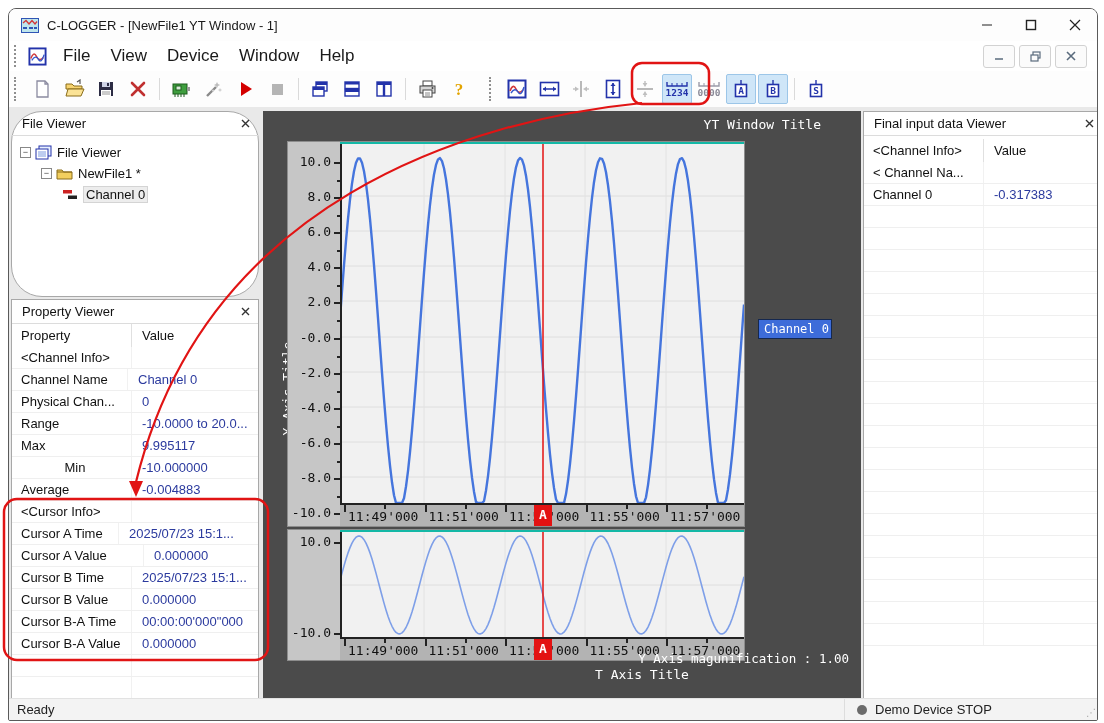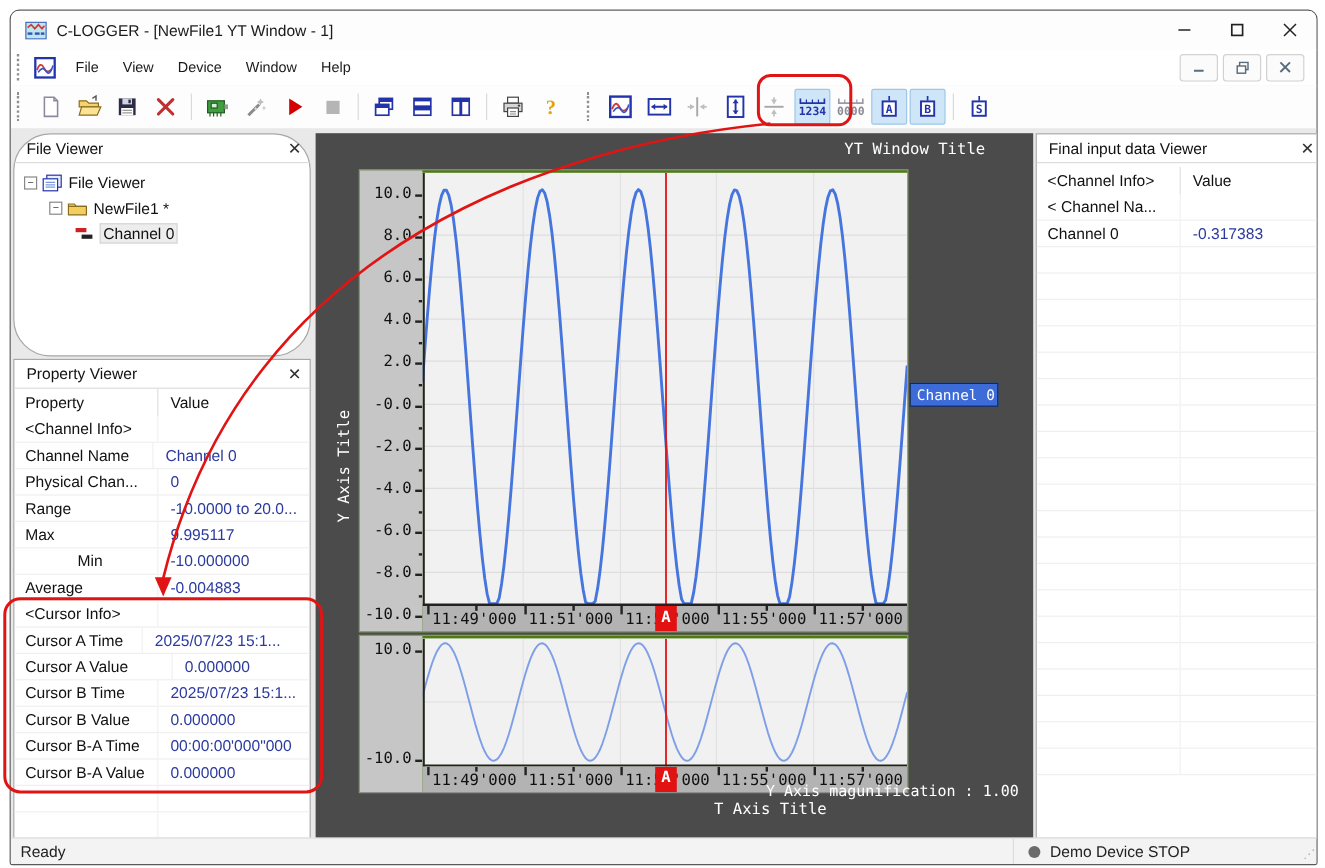--- a/index.html
+++ b/index.html
@@ -10,21 +10,21 @@
   
   .titlebar{position:absolute;left:0;top:0;right:0;height:32px;background:#fdfdfd;display:flex;align-items:center;border-bottom:1px solid #f0f0f0;}
   .titlebar .appicon{margin-left:12px;margin-right:8px;display:flex;}
   .titlebar .title{font-size:13px;color:#1a1a1a;}
   .wincontrols{margin-left:auto;display:flex;height:100%;}
   .wbtn{width:44px;height:100%;display:flex;align-items:center;justify-content:center;color:#222;}
   
   .menubar{position:absolute;left:0;top:32px;right:0;height:30px;background:#fff;display:flex;align-items:center;border-bottom:1px solid #ececec;}
   .grip{width:4px;height:22px;border-left:2px dotted #8f8f8f;margin:0 6px 0 5px;}
   .menubar .mdiicon{margin:0 6px 0 2px;display:flex;}
-  .menuitem{font-size:12px;color:#1a1a1a;padding:5px 10px;}
+  .menuitem{font-size:17px;color:#1a1a1a;padding:5px 10px;}
   .mdibtns{margin-left:auto;display:flex;gap:4px;margin-right:10px;}
   .mdibtn{width:30px;height:21px;border:1px solid #d2d2d2;border-radius:3px;background:#fbfbfb;display:flex;align-items:center;justify-content:center;}
   
   .toolbar{position:absolute;left:0;top:62px;right:0;height:36px;background:#fdfdfd;display:flex;align-items:center;border-bottom:1px solid #ececec;}
   .tbtn{width:28px;height:28px;display:flex;align-items:center;justify-content:center;border:1px solid transparent;border-radius:2px;margin:0 1px;}
   .tbtn.pressed{background:#cfe6f8;border-color:#9cc6e8;}
   .tbtn.disabled{opacity:.85;}
   .tsep{width:1px;height:22px;background:#dadada;margin:0 5px;}
   .toolbar .grip2{width:4px;height:24px;border-left:2px dotted #8f8f8f;margin:0 6px 0 5px;}
   
@@ -44,21 +44,21 @@
   .thead .hc1{box-sizing:border-box;padding:4px 0 4px 9px;border-right:1px solid #e0e0e0;}
   .thead .hc2{box-sizing:border-box;padding:4px 0 4px 10px;flex:1;}
   .trowt{display:flex;font-size:13px;border-bottom:1px solid #efefef;}
   .tc1{box-sizing:border-box;padding:3px 2px 3px 9px;color:#111;border-right:1px solid #f1f1f1;
     white-space:nowrap;overflow:hidden;}
   .tc2{box-sizing:border-box;padding:3px 0 3px 10px;flex:1;color:#2b3a9e;white-space:nowrap;overflow:hidden;}
   
   .chartarea{position:absolute;left:254px;top:102px;width:598px;height:588px;background:#4b4b4b;
     font-family:"DejaVu Sans Mono",monospace;}
   .ct-title{position:absolute;left:38px;top:6px;width:520px;text-align:right;color:#fff;font-size:13px;}
-  .frame{position:absolute;left:36px;background:#4d7c0f;border:1px solid #8d8d8d;box-sizing:border-box;}
+  .frame{position:absolute;left:24px;background:#14b8a6;border:1px solid #8d8d8d;box-sizing:border-box;}
   .ystrip{position:absolute;left:0;top:0;bottom:0;width:52px;background:#c6c6c6;}
   .ylab{position:absolute;right:9px;font-size:13px;color:#101010;}
   .ytick{position:absolute;right:0;height:2px;background:#222;}
   .plot{position:absolute;left:52px;top:2px;background:#f1f1f1;overflow:hidden;}
   .tstrip{position:absolute;left:52px;background:#b3b3b3;overflow:hidden;}
   .tlab{position:absolute;top:4px;font-size:13px;color:#101010;}
   .ttick{position:absolute;top:0;width:2px;background:#222;}
   .amark{position:absolute;top:0;height:100%;width:18px;background:#e31212;color:#fff;
     font-size:13px;font-weight:bold;text-align:center;line-height:20px;}
   .chtag{position:absolute;left:495px;top:208px;width:74px;height:20px;background:#3d6cd9;border:1px solid #15284f;

